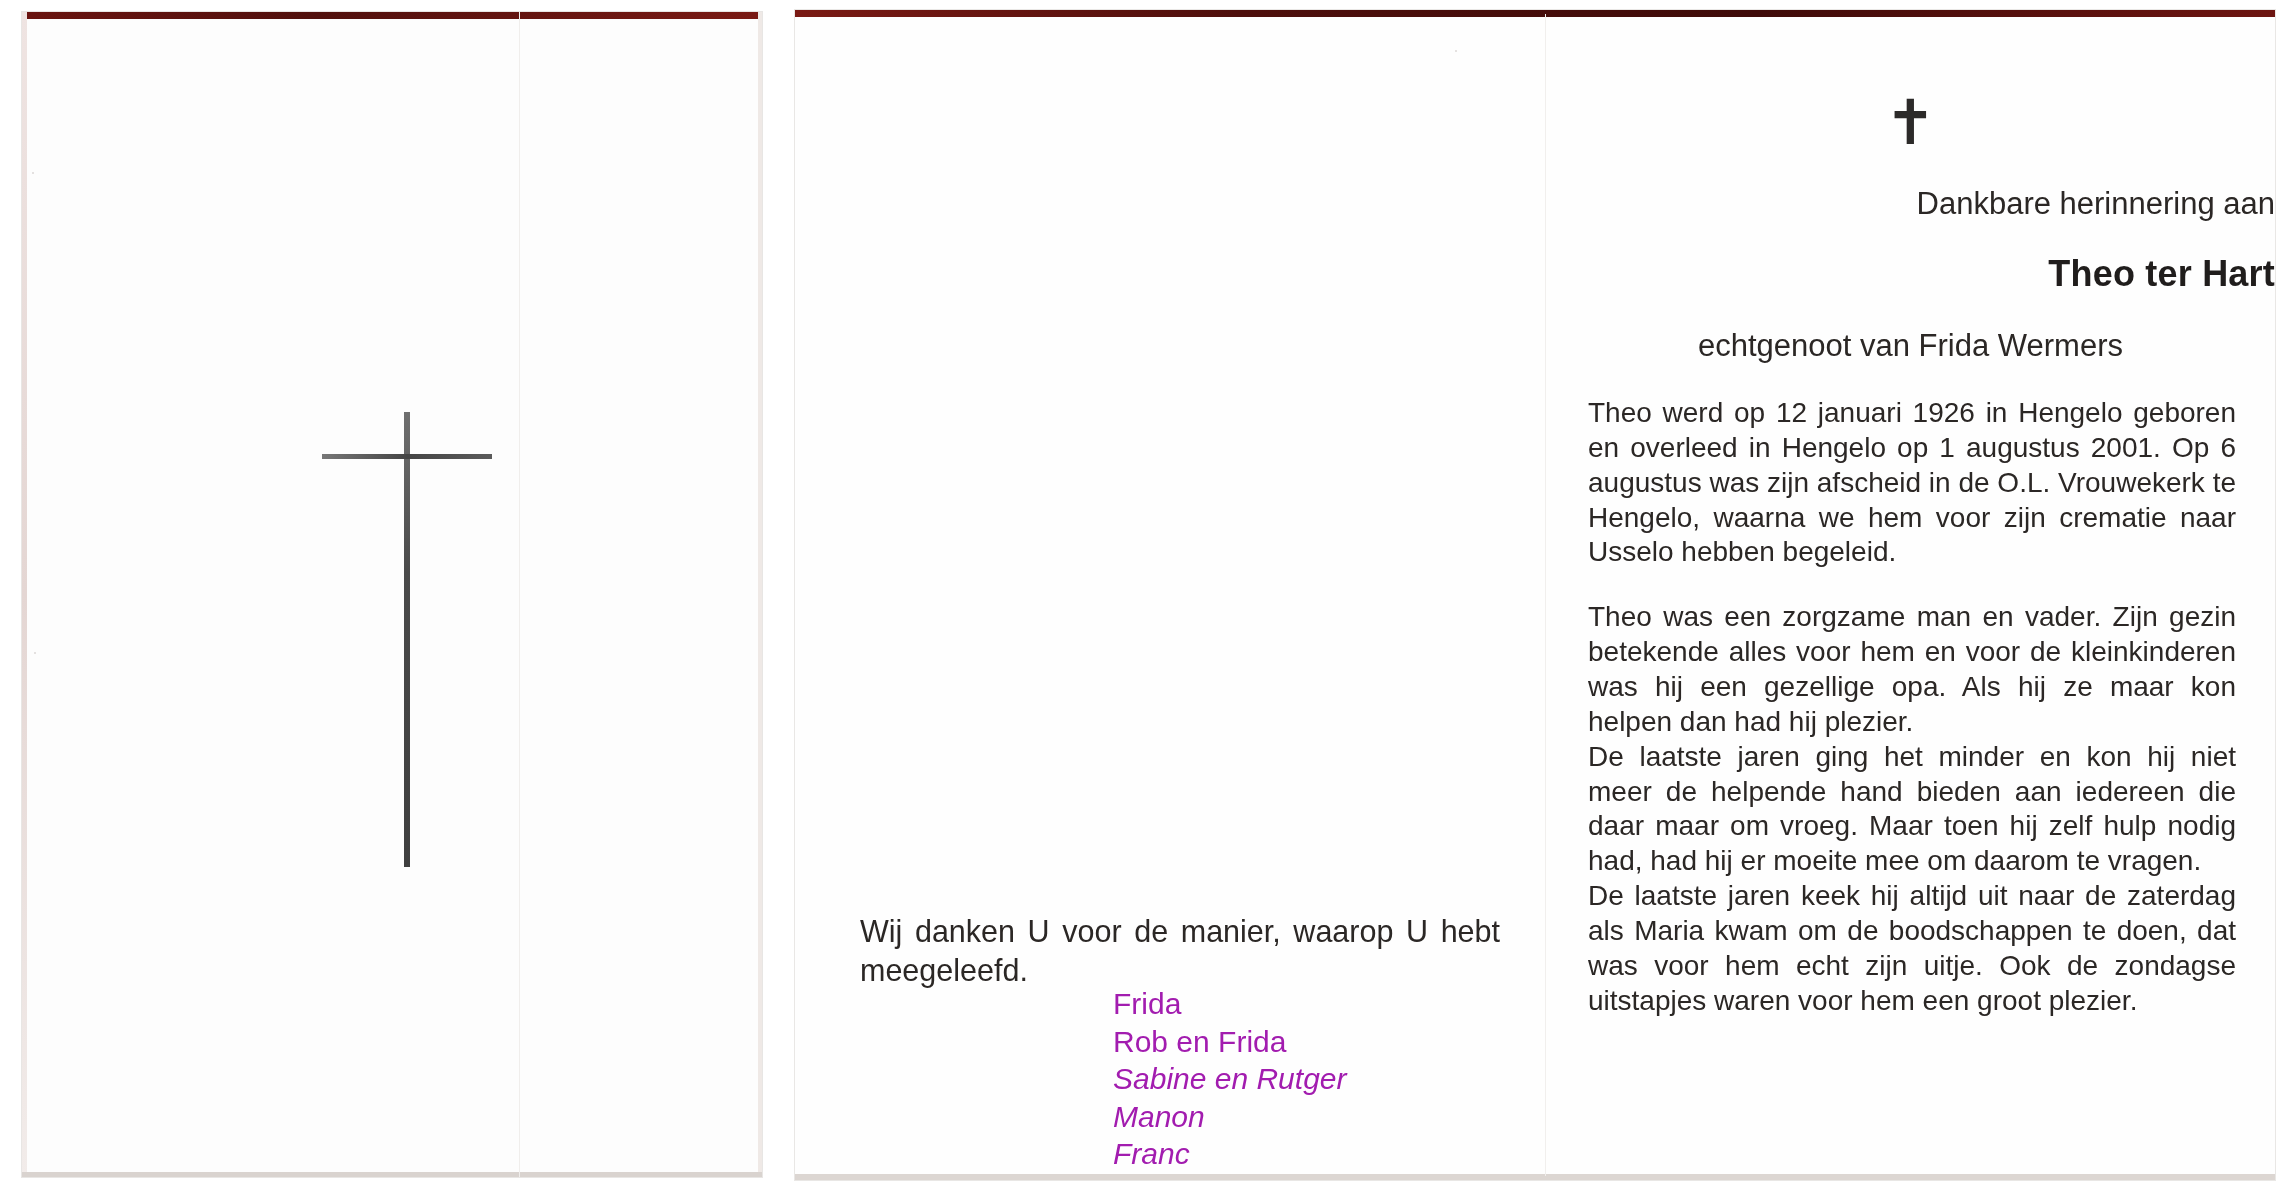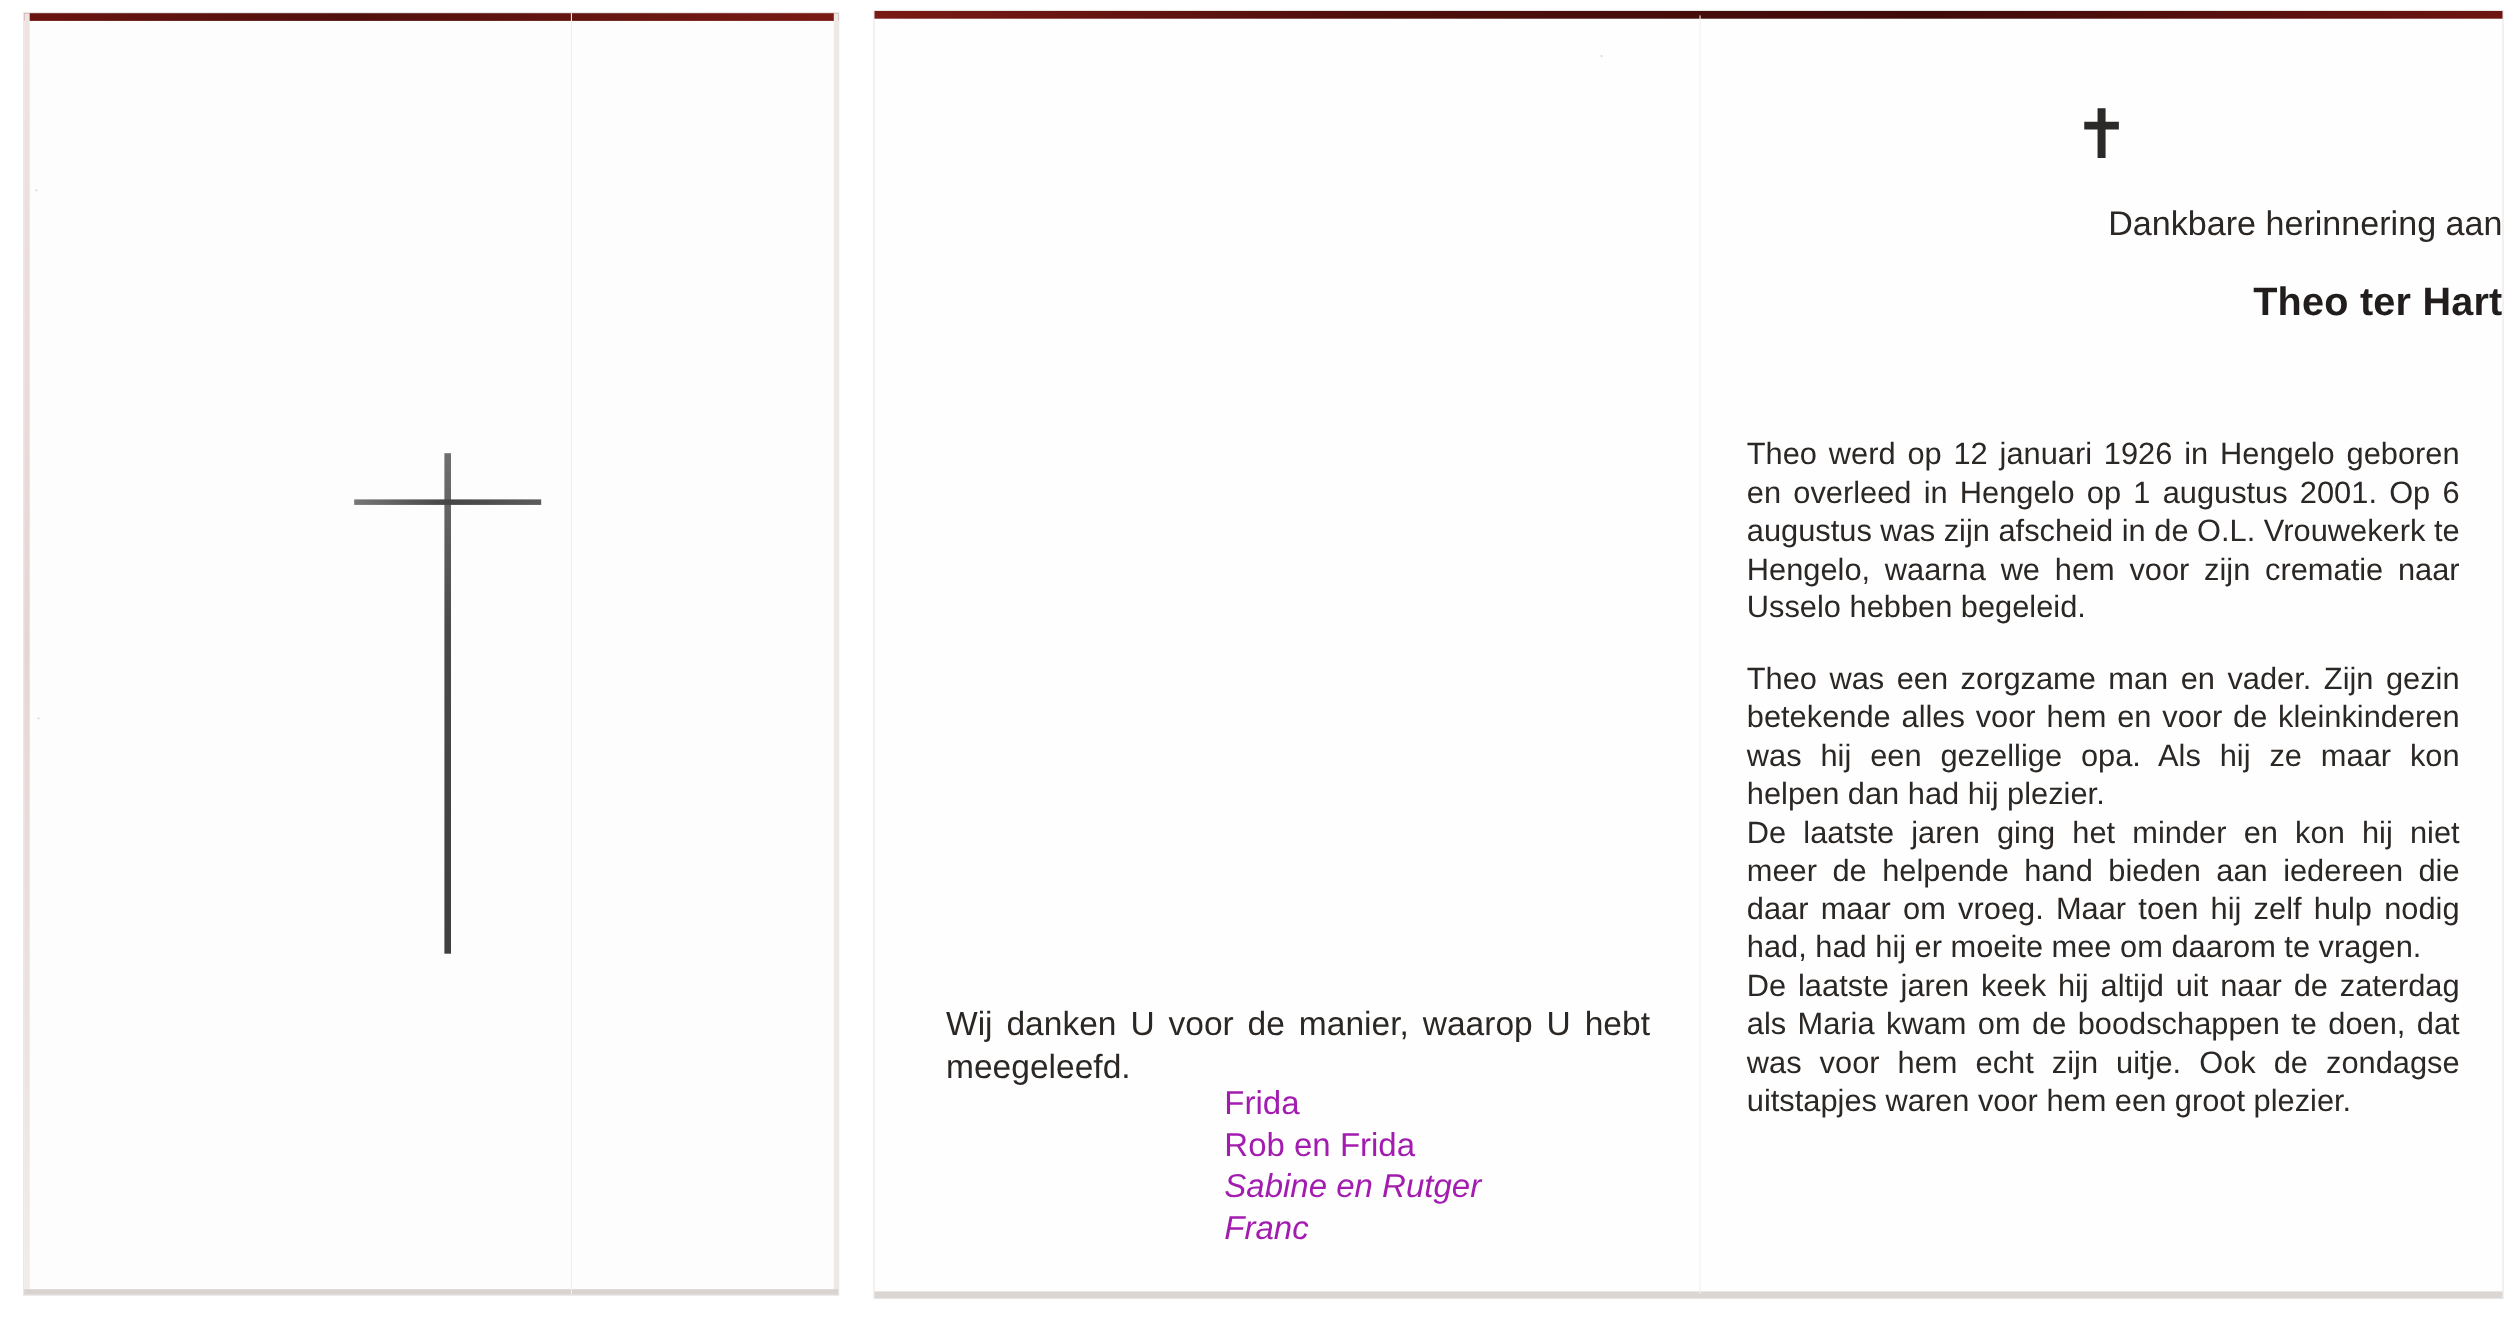--- a/index.html
+++ b/index.html
@@ -272,29 +272,31 @@
     <div class="edge-top"></div>
     <div class="edge-bottom-h"></div>
     <div class="fold"></div>
 
     <div class="page-inner-left">
       <div class="thanks">Wij danken U voor de manier, waarop U hebt meegeleefd.</div>
       <div class="signers">
         <div>Frida</div>
         <div>Rob en Frida</div>
         <div class="italic">Sabine en Rutger</div>
+        <div class="italic">Manon</div>
         <div class="italic">Franc</div>
       </div>
       <div class="speck" style="left:660px; top:40px;"></div>
     </div>
 
     <div class="page-inner-right">
       <div class="cross-glyph">✝</div>
       <div class="dedication">Dankbare herinnering aan</div>
       <div class="name">Theo ter Hart</div>
+      <div class="spouse">echtgenoot van Frida Wermers</div>
 
       <div class="body-text">
         <p>Theo werd op 12  januari 1926 in Hengelo geboren en overleed in Hengelo op 1 augustus 2001. Op 6 augustus was zijn afscheid in de O.L. Vrouwekerk te Hengelo, waarna we hem voor zijn crematie naar Usselo hebben begeleid.</p>
         <p class="gap">Theo was een zorgzame man en vader. Zijn gezin betekende alles voor hem en voor de kleinkinderen was hij een gezellige opa. Als hij ze maar kon helpen dan had hij plezier.</p>
         <p class="tight">De laatste jaren ging het minder en kon hij niet meer de helpende hand bieden aan iedereen die daar maar om vroeg. Maar toen hij zelf hulp nodig had, had hij er moeite mee om daarom te vragen.</p>
         <p class="tight">De laatste jaren keek hij altijd uit naar de zaterdag als Maria kwam om de boodschappen te doen, dat was voor hem echt zijn uitje. Ook de zondagse uitstapjes waren voor hem een groot plezier.</p>
       </div>
     </div>
   </div>
 

